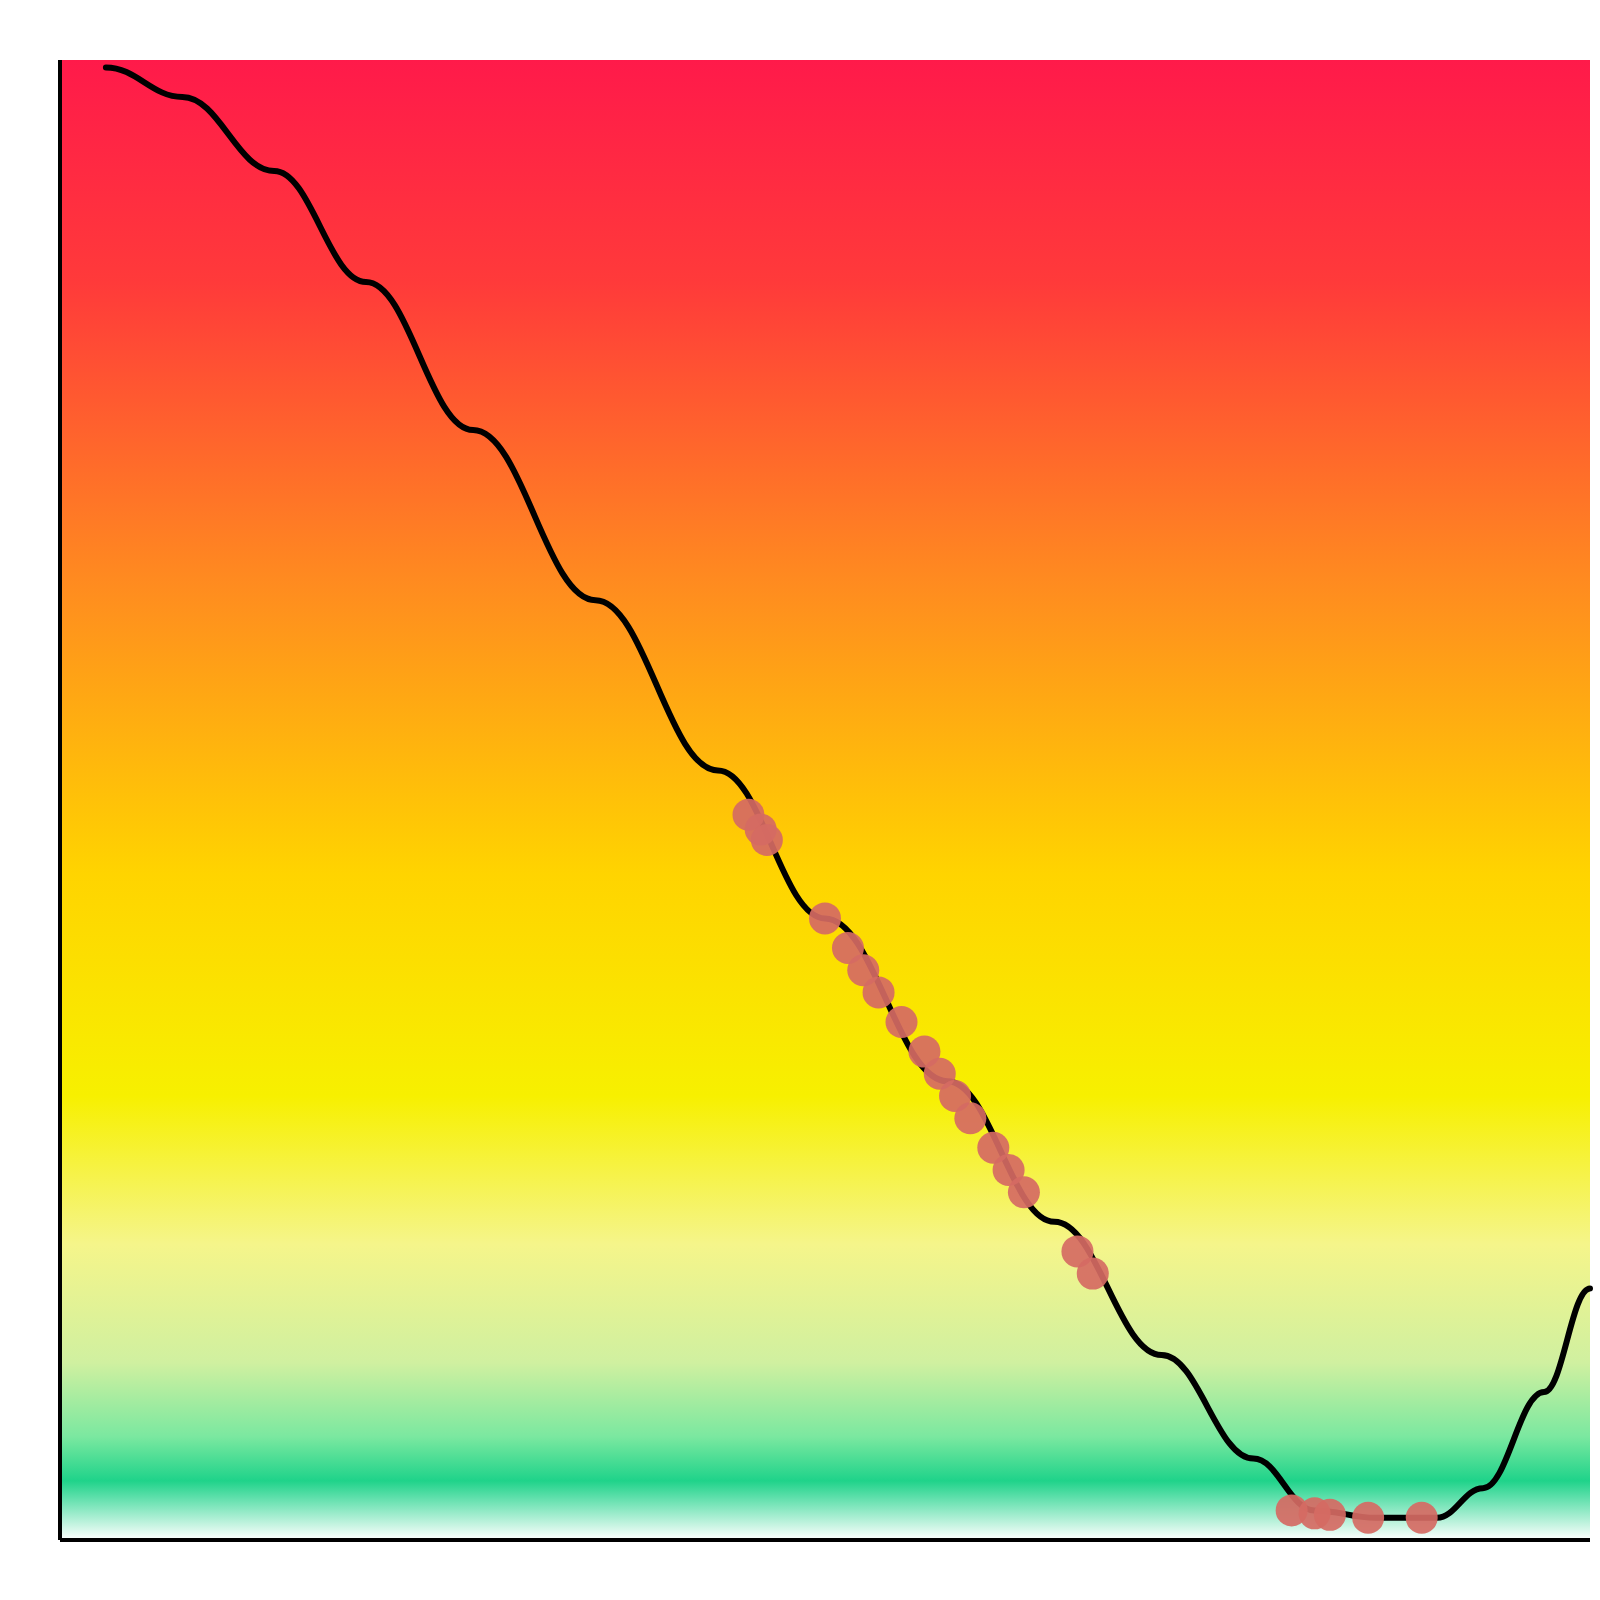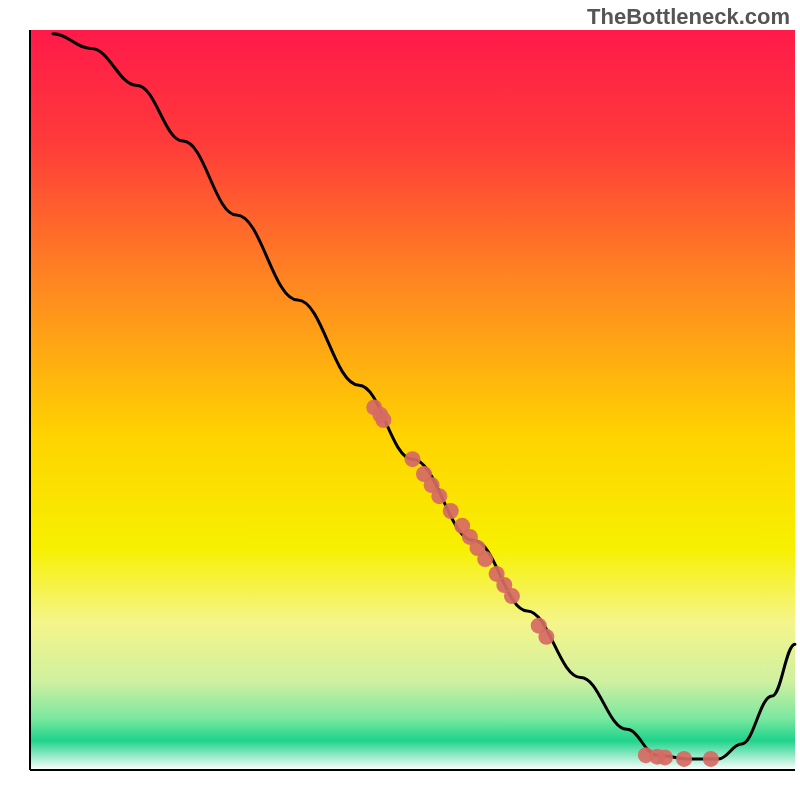--- a/index.html
+++ b/index.html
@@ -18,21 +18,20 @@
     font-weight: bold;
     color: #555;
     z-index: 10;
   }
   svg { display: block; }
 </style>
 </head>
 <body>
 
 <div class="chart-container">
-  <div class="watermark">TheBottleneck.com</div>
   <svg id="chart-svg" width="800" height="800" style="background: rgb(255, 255, 255);">
       <defs>
         <linearGradient id="bg-grad" x1="0" y1="0" x2="0" y2="1">
           <stop offset="0%" stop-color="#ff1a4a"></stop>
           <stop offset="15%" stop-color="#ff3a3a"></stop>
           <stop offset="35%" stop-color="#ff8a20"></stop>
           <stop offset="55.00000000000001%" stop-color="#ffd400"></stop>
           <stop offset="70%" stop-color="#f7f000"></stop>
           <stop offset="80%" stop-color="#f5f58a"></stop>
           <stop offset="88%" stop-color="#d0f0a0"></stop>

